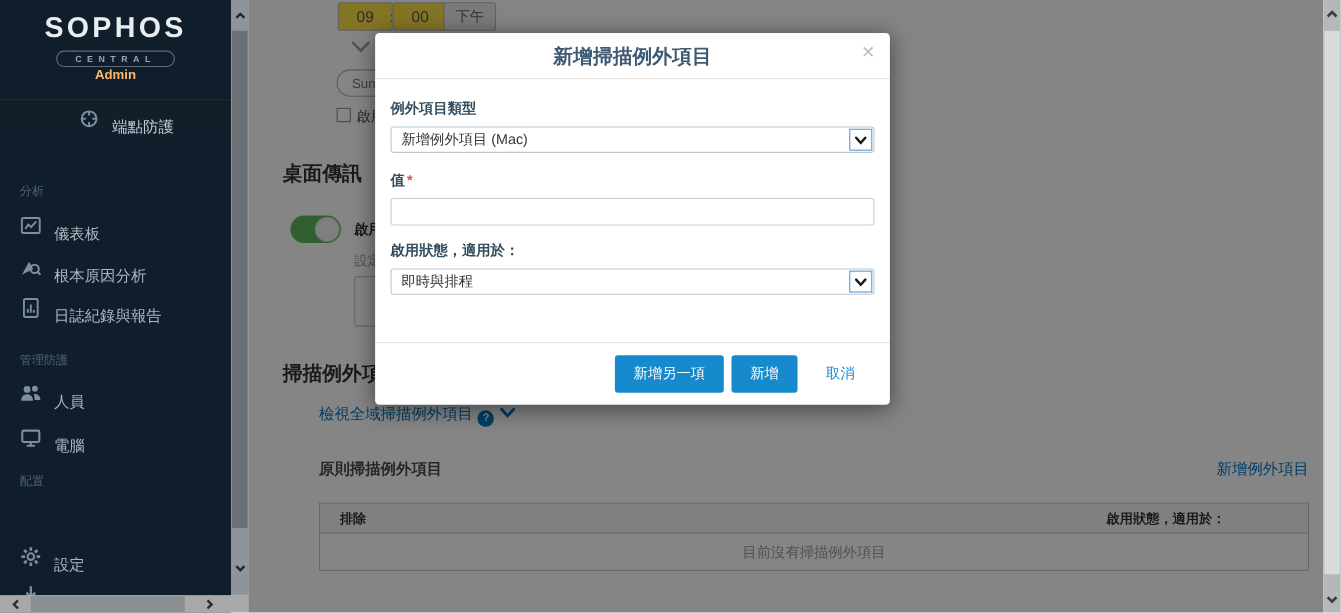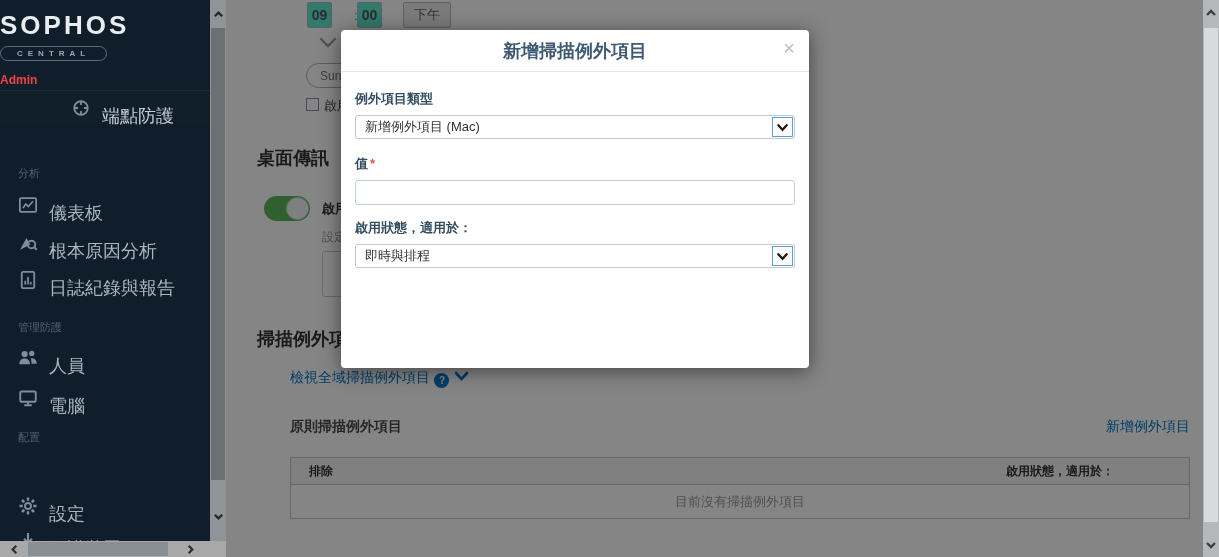--- a/index.html
+++ b/index.html
@@ -2,28 +2,28 @@
 <html><head>
 <meta charset="utf-8">
 <style>
   * { margin:0; padding:0; box-sizing:border-box; }
   html,body { width:1219px; height:557px; overflow:hidden; }
   body { font-family:"Liberation Sans","DejaVu Sans",sans-serif; background:#fff; }
   #app { position:relative; width:1219px; height:557px; overflow:hidden; background:#fff; }
 
   
   .sidebar { position:absolute; left:0; top:0; width:210px; height:557px; background:#0f1e2a; z-index:2; }
-  .logo-block { padding-top:10px; }
+  .logo-block { padding-top:10px; text-align:center; }
   .logo-brand { color:#e9edf0; font-size:26px; font-weight:bold; letter-spacing:3px; }
   .logo-central { display:inline-block; margin-top:5px; padding:2px 16px; border:1px solid #5c6d79; border-radius:9px; color:#9aa7b0; font-size:8px; letter-spacing:5px; font-weight:bold; }
-  .logo-admin { margin-top:12px; color:#ef4444; font-size:12px; font-weight:bold; }
+  .logo-admin { margin-top:0; color:#fdba74; font-size:12px; font-weight:bold; }
   .nav-row { position:absolute; left:0; width:210px; height:34px; display:flex; align-items:center; cursor:pointer; }
   .nav-row .icon { display:inline-flex; width:18px; height:18px; margin-right:12px; color:#7e8e9a; flex:0 0 auto; }
   .nav-row .icon svg { width:100%; height:100%; }
-  .nav-label { color:#a9b7c0; font-size:18px; white-space:nowrap;margin-top:16px; }
+  .nav-label { color:#a9b7c0; font-size:14px; white-space:nowrap;margin-top:16px; }
   .row-endpoint { top:90px; padding-left:72px; background:#111f2b; border-top:1px solid rgba(255,255,255,0.05); }
   .row-endpoint .nav-label { color:#c2ccd4; }
   .row-back { top:128px; padding-left:78px; background:#0c1823; border-top:1px solid rgba(255,255,255,0.05); border-bottom:1px solid rgba(255,255,255,0.05); }
   .back-tri { width:0; height:0; border-top:7px solid transparent; border-bottom:7px solid transparent; border-right:11px solid #3fa9e0; margin-right:9px; }
   .row-back .nav-label { color:#3fa9e0; }
   .sec-label { position:absolute; left:18px; color:#4f6170; font-size:11px; }
   .item-row { padding-left:18px; }
   .item-row .icon { width:20px; height:20px; margin-right:11px; }
 
   
@@ -33,21 +33,21 @@
   .sb-arrow svg { width:11px; height:11px; }
   
   .h-scroll { position:absolute; left:0; top:541px; width:226px; height:16px; background:#a8a8a8; z-index:3; }
   .h-thumb { position:absolute; left:28px; top:1px; width:140px; height:14px; background:#8a8f93; }
   .h-arrow { position:absolute; top:0; width:16px; height:16px; display:flex; align-items:center; justify-content:center; color:#2c2c2c; }
   .h-arrow svg { width:11px; height:11px; }
 
   
   .main { position:absolute; left:226px; top:0; width:977px; height:557px; background:#ffffff; z-index:1; }
   .abs { position:absolute; }
-  .timebox { width:25px; height:26px; border:1px solid #b9b9b9; border-radius:2px; background:#5eead4; color:#555; font-size:14px; display:flex; align-items:center; justify-content:center;font-weight:bold; }
+  .timebox { width:50px; height:26px; border:1px solid #b9b9b9; border-radius:2px; background:#fde047; color:#555; font-size:14px; display:flex; align-items:center; justify-content:center; }
   .meridiem { width:48px; height:26px; border:1px solid #b9b9b9; border-radius:2px; background:#ececec; color:#666; font-size:13px; display:flex; align-items:center; justify-content:center; cursor:pointer; }
   .time-sep { color:#777; font-size:13px; }
   .chev-gray { color:#9aa3a9; }
   .day-pill { width:70px; height:25px; border:1px solid #aab2b8; border-radius:13px; color:#777; font-size:12px; display:flex; align-items:center; padding-left:13px; background:#fff; cursor:pointer; }
   .cbx { width:13px; height:13px; border:1px solid #8b9399; background:#fff; cursor:pointer; }
   .cbx-label { font-size:13px; color:#555; }
   .h1 { font-size:18px; font-weight:bold; color:#333; }
   .toggle { width:46px; height:25px; border-radius:13px; background:#5cb85c; position:relative; cursor:pointer; }
   .toggle .knob { position:absolute; right:1px; top:1px; width:23px; height:23px; border-radius:50%; background:#f4f4f4; border:1px solid #cfcfcf; }
   .toggle-label { font-size:13px; font-weight:bold; color:#333; }
@@ -295,20 +295,25 @@
       <div class="f-label" style="margin-top:14px;">啟用狀態，適用於：</div>
       <div class="sel">
         <span class="sel-text">即時與排程</span>
         <span class="sel-arrow">
           <svg viewBox="0 0 14 14" fill="none" stroke="currentColor" stroke-width="2.4" stroke-linecap="round">
               <polyline points="2.5,4.5 7,9.5 11.5,4.5"></polyline>
             </svg>
         </span>
       </div>
     </div>
+    <div class="modal-footer">
+      <button class="btn">新增另一項</button>
+      <button class="btn">新增</button>
+      <a class="cancel-link">取消</a>
+    </div>
   </div>
 
   <div class="pg-vscroll">
     <div class="pg-arrow" style="top:5px;">
       <svg viewBox="0 0 12 12" fill="none" stroke="currentColor" stroke-width="2.4">
           <polyline points="2,8 6,4 10,8"></polyline>
         </svg>
     </div>
     <div class="pg-vthumb"></div>
     <div class="pg-arrow" style="top:537px;">

